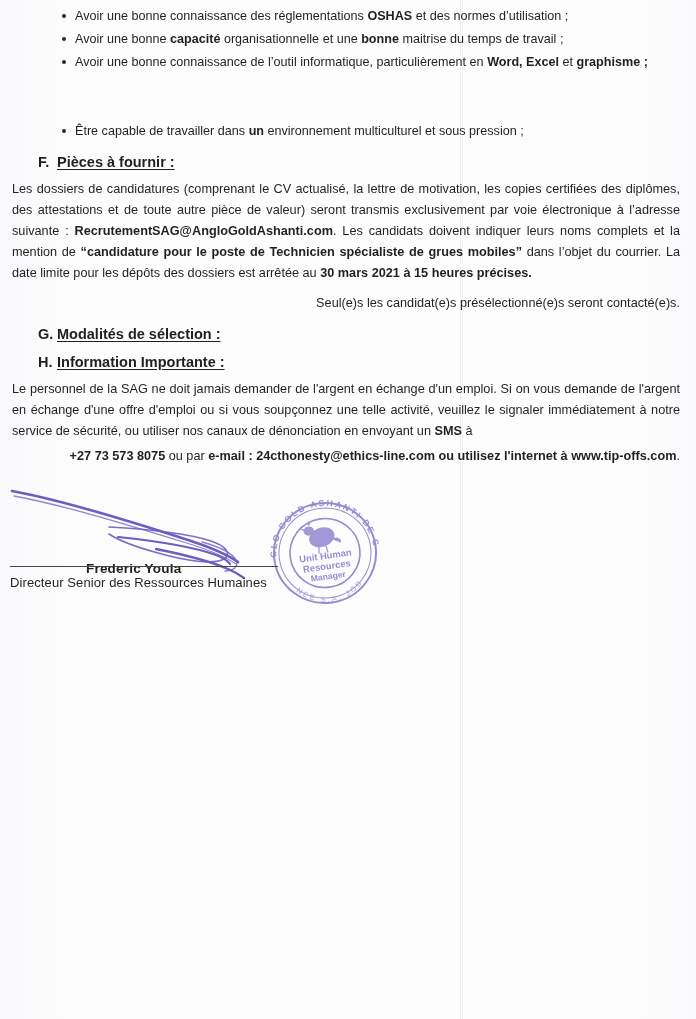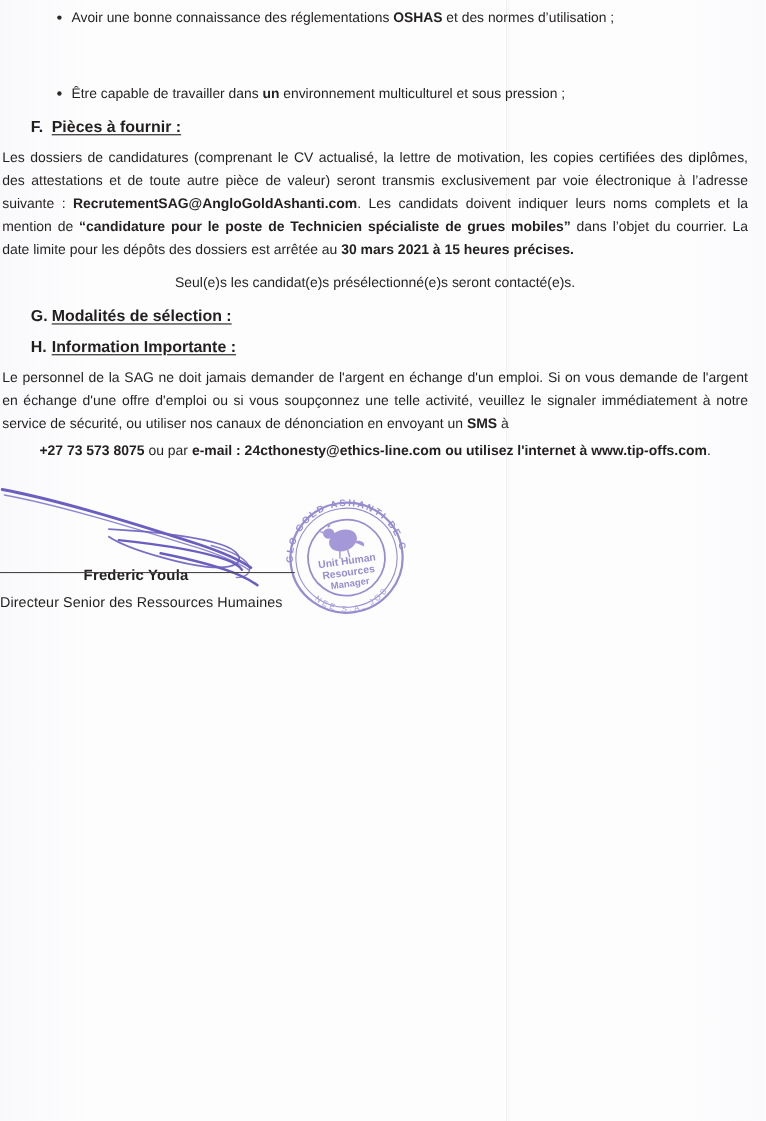--- a/index.html
+++ b/index.html
@@ -32,21 +32,21 @@
     position: absolute;
     inset: 0;
     background:
       linear-gradient(90deg, rgba(246,246,249,.55) 0%, rgba(255,255,255,0) 12%,
                              rgba(255,255,255,0) 88%, rgba(247,247,250,.5) 100%);
     pointer-events: none;
   }
 
   .page {
     position: relative;
-    padding: 0 12px 0 0;
+    padding: 0 12px 0 10px;
     box-sizing: border-box;
     width: 696px;
   }
 
   
   ul.req-list {
     list-style: none;
     margin: 0;
     padding: 6px 0 0 0;
   }
@@ -94,21 +94,21 @@
 
   
   p.body {
     margin: 0 0 9px 2px;
     font-size: 12.7px;
     line-height: 21px;
     text-align: justify;
     text-justify: inter-word;
     padding-right: 4px;
   }
-  p.body.last-left { text-align: center; }
+  p.body.last-left { text-align: right; }
   p.tight { margin-bottom: 4px; }
 
   
   .sign-area {
     position: relative;
     height: 135px;
     margin-top: 16px;
   }
   .signature-svg {
     position: absolute;
@@ -134,36 +134,38 @@
     position: absolute;
     left: 0px;
     top: 83px;
     width: 268px;
     height: 1px;
     background: #4a4646;
   }
   .sig-title {
     position: absolute;
     left: 0px;
-    top: 103px;
+    top: 92px;
     font-size: 13px;
     letter-spacing: .1px;
   }
 </style>
 </head>
 <body>
 
 <div class="paper-tint"></div>
 <div class="scan-line a"></div>
 <div class="scan-line b"></div>
 
 <div class="page">
 
   <ul class="req-list">
     <li><span>Avoir une bonne connaissance des réglementations </span><b>OSHAS</b><span> et des normes d’utilisation ;</span></li>
+    <li><span>Avoir une bonne </span><b>capacité</b><span> organisationnelle et une </span><b>bonne</b><span> maitrise du temps de travail ;</span></li>
+    <li><span>Avoir une bonne connaissance de l’outil informatique, particulièrement en </span><b>Word, Excel</b><span> et </span><b>graphisme ;</b></li>
     <li class="no-justify"><span>Être capable de travailler dans </span><b>un</b><span> environnement multiculturel et sous pression ;</span></li>
   </ul>
 
   <div class="section-heading">
     <span class="sec-letter">F.</span>
     <span class="sec-title">Pièces à fournir :</span>
   </div>
 
   <p class="body"><span>Les dossiers de candidatures (comprenant le CV actualisé, la lettre de motivation, les copies certifiées des diplômes, des attestations et de toute autre pièce de valeur) seront transmis exclusivement par voie électronique à l’adresse suivante : </span><b>RecrutementSAG@AngloGoldAshanti.com</b><span>. Les candidats doivent indiquer leurs noms complets et la mention de </span><b>“candidature pour le poste de Technicien spécialiste de grues mobiles”</b><span> dans l’objet du courrier. La date limite pour les dépôts des dossiers est arrêtée au </span><b>30 mars 2021 à 15 heures précises.</b></p>
 

